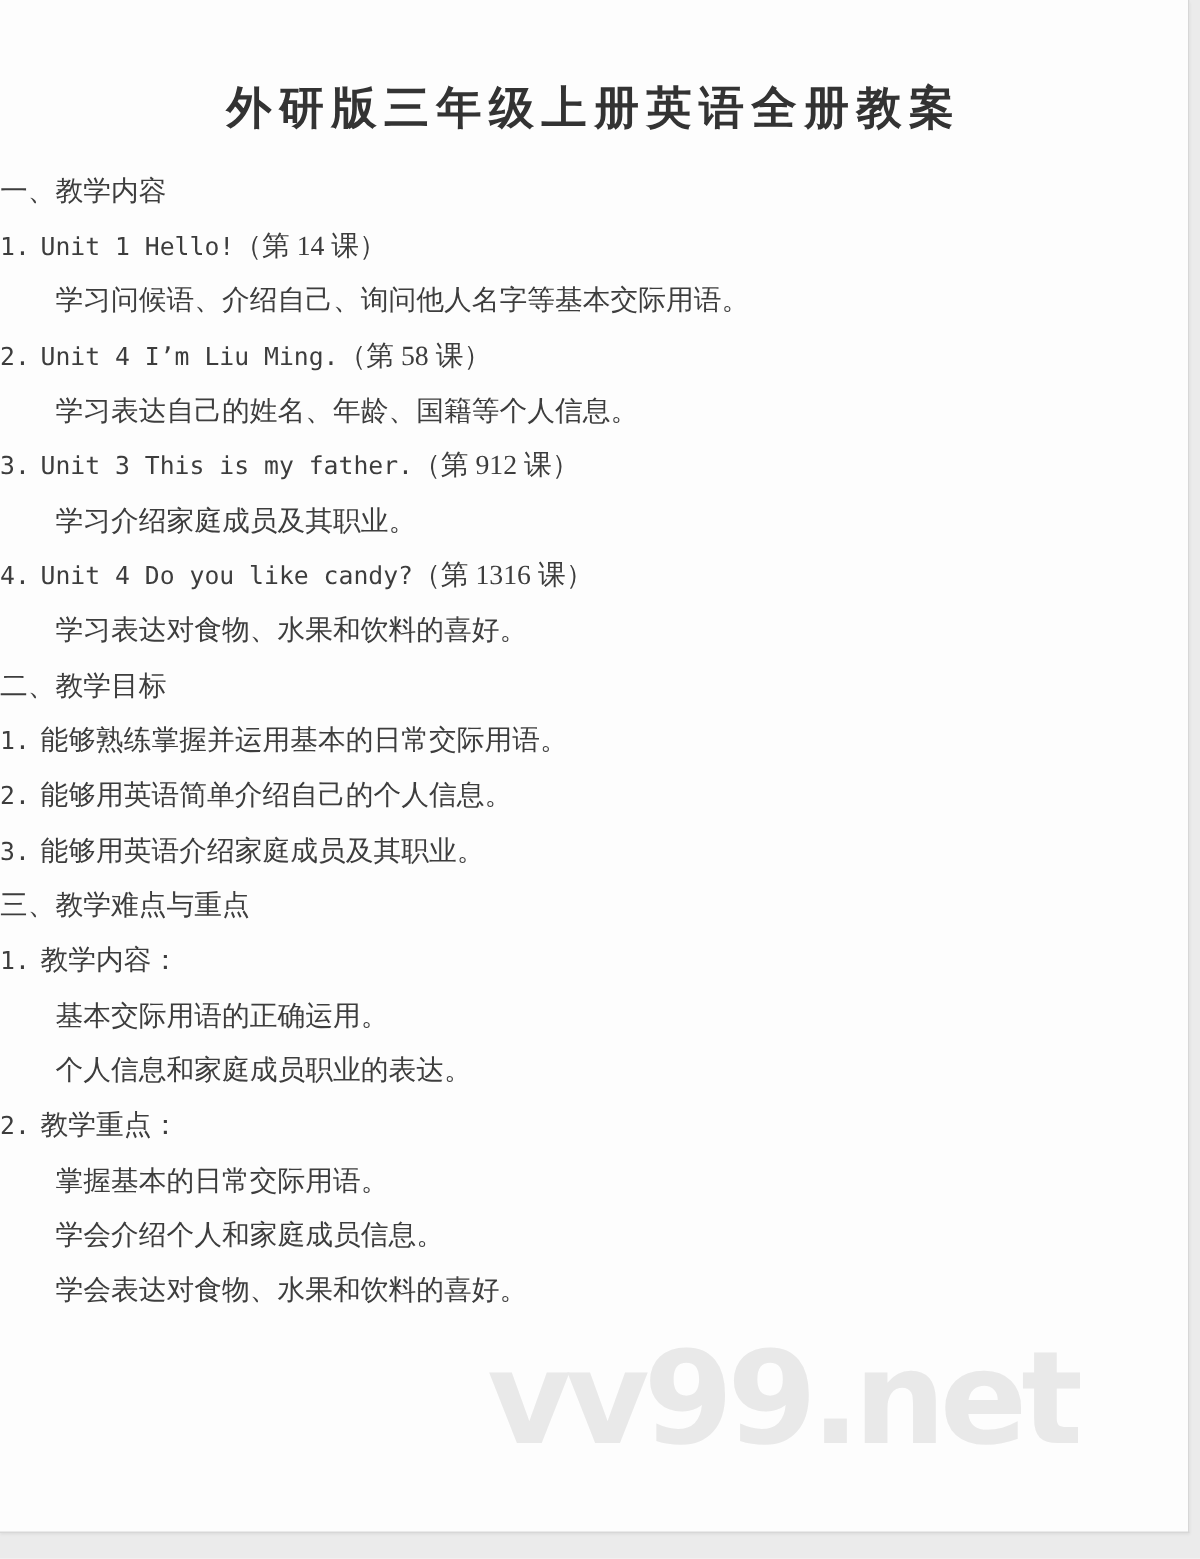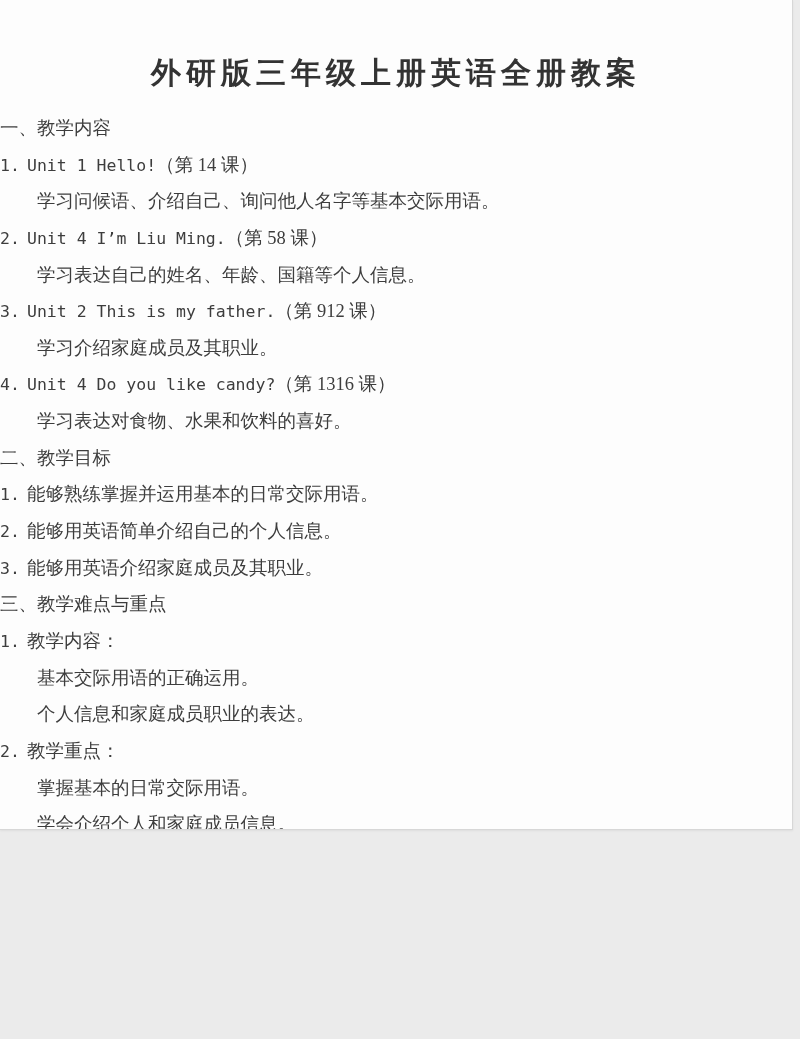--- a/index.html
+++ b/index.html
@@ -4,21 +4,21 @@
 <style>
   * { margin: 0; padding: 0; box-sizing: border-box; }
   html, body {
     width: 800px; height: 1039px;
     background: #ebebeb;
     font-family: "Liberation Serif", "DejaVu Serif", serif;
     overflow: hidden;
   }
   .page {
     position: relative;
-    width: 793px; height: 830px;
+    width: 793px; height: 1022px;
     background: #fdfdfd;
     border-right: 1px solid #d7d7d7;
     border-bottom: 1px solid #d7d7d7;
     box-shadow: 0 1px 2px rgba(0,0,0,0.06);
     overflow: hidden;
   }
   .doc-title {
     padding-top: 56px;
     text-align: center;
     font-size: 30px;
@@ -78,21 +78,21 @@
       <span class="num">1.</span><span class="en">Unit 1 Hello!</span><span>（第 14 课）</span>
     </div>
     <div class="line sub">学习问候语、介绍自己、询问他人名字等基本交际用语。</div>
 
     <div class="line">
       <span class="num">2.</span><span class="en">Unit 4 I’m Liu Ming.</span><span>（第 58 课）</span>
     </div>
     <div class="line sub">学习表达自己的姓名、年龄、国籍等个人信息。</div>
 
     <div class="line">
-      <span class="num">3.</span><span class="en">Unit 2 This is my father.</span><span>（第 912 课）</span>
+      <span class="num">3.</span><span class="en">Unit 3 This is my father.</span><span>（第 912 课）</span>
     </div>
     <div class="line sub">学习介绍家庭成员及其职业。</div>
 
     <div class="line">
       <span class="num">4.</span><span class="en">Unit 4 Do you like candy?</span><span>（第 1316 课）</span>
     </div>
     <div class="line sub">学习表达对食物、水果和饮料的喜好。</div>
 
     <div class="line">二、教学目标</div>
 

